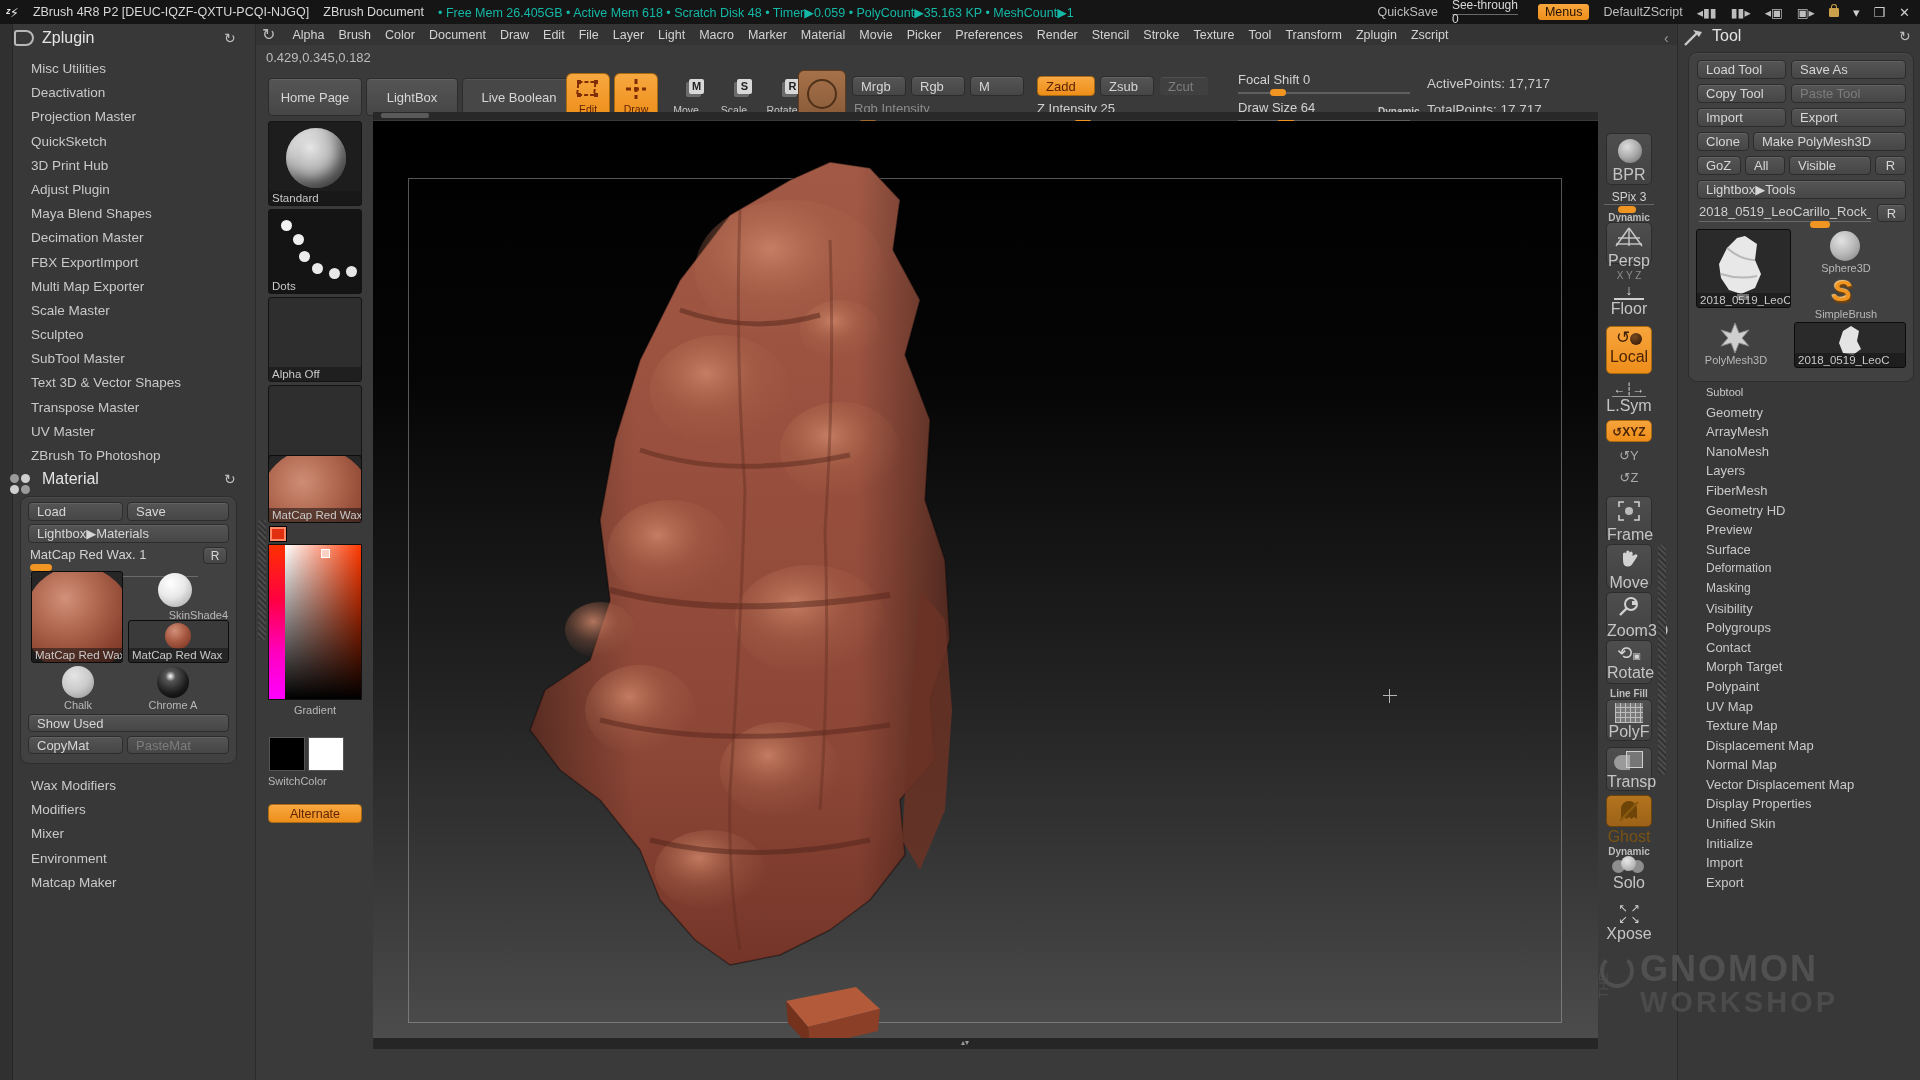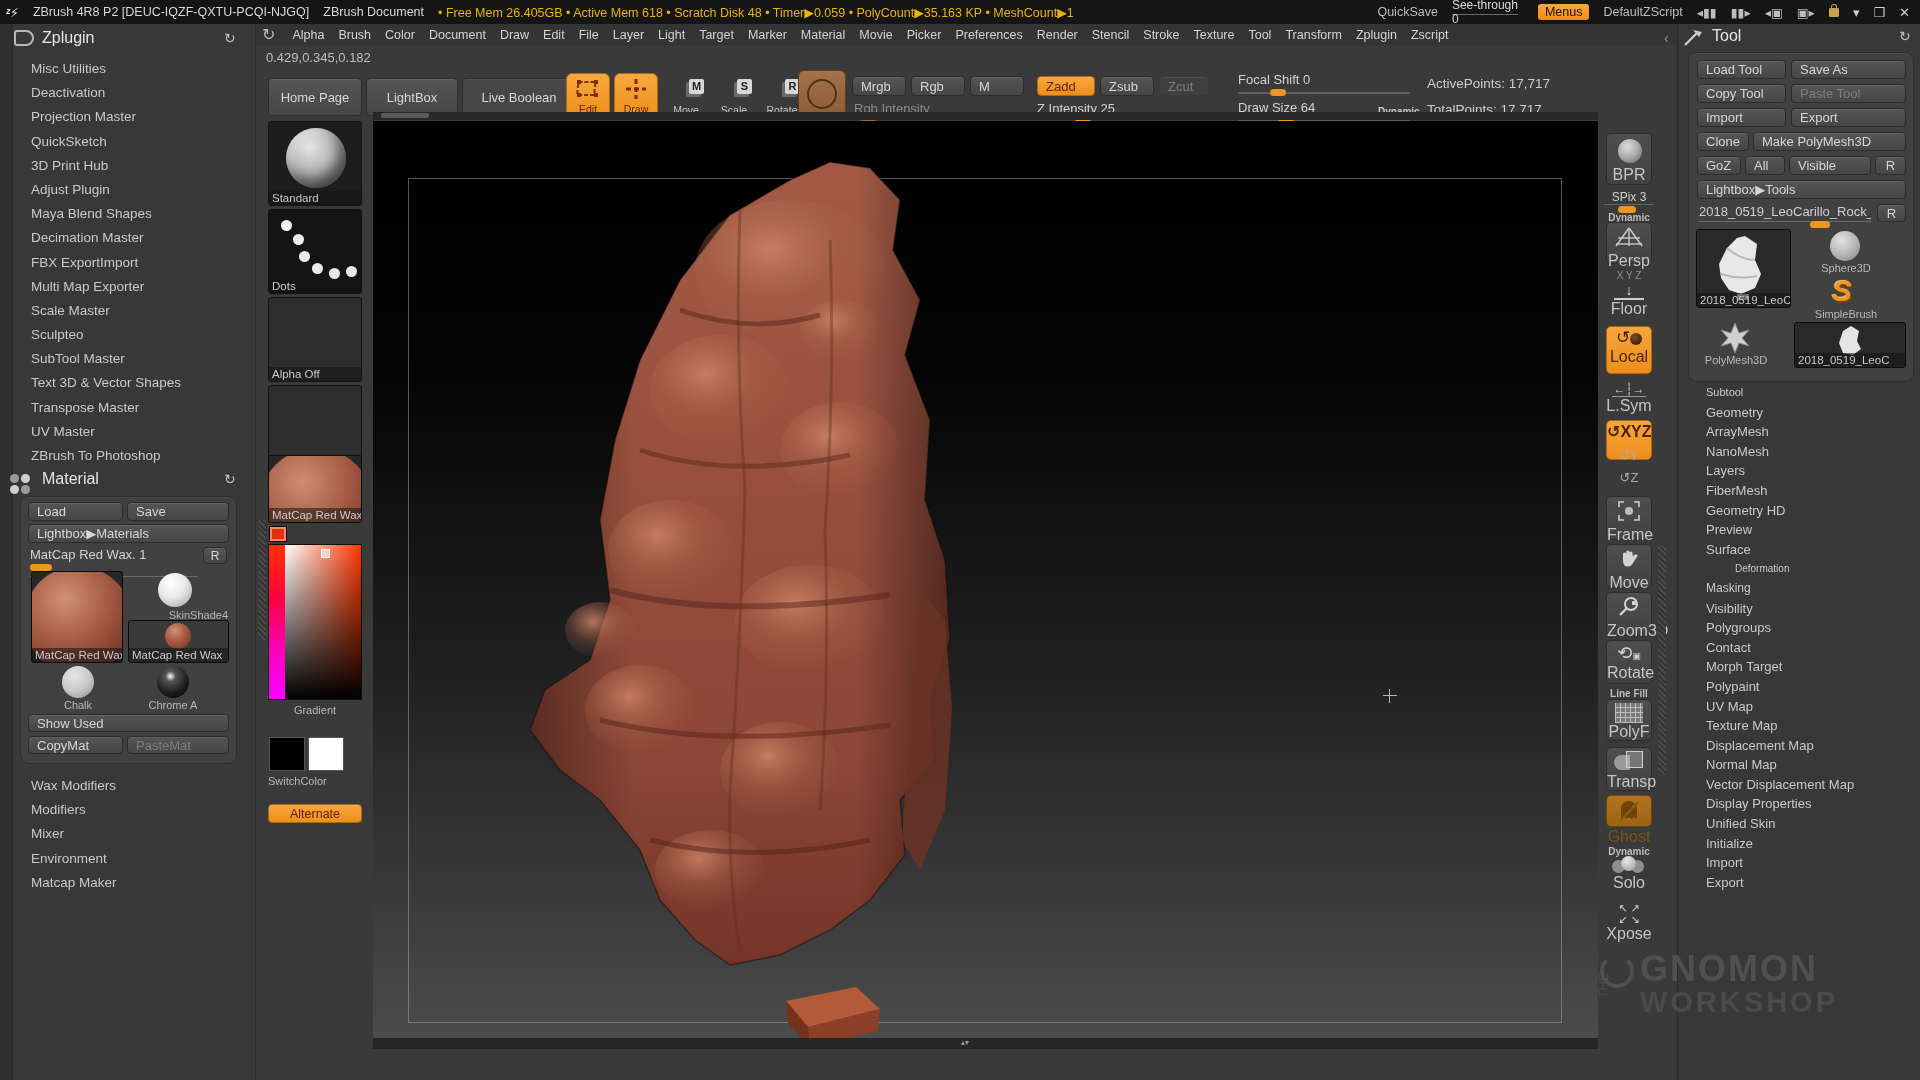--- a/index.html
+++ b/index.html
@@ -67,21 +67,21 @@
 </style>
 </head>
 <body>
 
 <div id="screen">
 
   <div class="titlebar">
     <span class="seg" style="padding-left:6px;color:#e8e8e8;font-weight:bold;font-style:italic;">ᶻ⚡</span>
     <span class="seg">ZBrush 4R8 P2 [DEUC-IQZF-QXTU-PCQI-NJGQ]</span>
     <span class="seg">ZBrush Document</span>
-    <span class="seg" style="color:#eab308;">• Free Mem 26.405GB  • Active Mem 618  • Scratch Disk 48  • Timer▶0.059  • PolyCount▶35.163 KP  • MeshCount▶1</span>
+    <span class="seg" style="color:#14b8a6;">• Free Mem 26.405GB  • Active Mem 618  • Scratch Disk 48  • Timer▶0.059  • PolyCount▶35.163 KP  • MeshCount▶1</span>
     <div class="tb-icons">
       <span>QuickSave</span>
       <span class="tb-mini-slider">
         <span class="lbl">See-through 0</span>
         
       </span>
       <span class="tb-btn-orange">Menus</span>
       <span>DefaultZScript</span>
       <span>◂▮▮</span>
       <span>▮▮▸</span>
@@ -101,21 +101,21 @@
     <div style="display:flex;">
         <span class="menu-item">Alpha</span>
         <span class="menu-item">Brush</span>
         <span class="menu-item">Color</span>
         <span class="menu-item">Document</span>
         <span class="menu-item">Draw</span>
         <span class="menu-item">Edit</span>
         <span class="menu-item">File</span>
         <span class="menu-item">Layer</span>
         <span class="menu-item">Light</span>
-        <span class="menu-item">Target</span>
+        <span class="menu-item">Macro</span>
         <span class="menu-item">Marker</span>
         <span class="menu-item">Material</span>
         <span class="menu-item">Movie</span>
         <span class="menu-item">Picker</span>
         <span class="menu-item">Preferences</span>
         <span class="menu-item">Render</span>
         <span class="menu-item">Stencil</span>
         <span class="menu-item">Stroke</span>
         <span class="menu-item">Texture</span>
         <span class="menu-item">Tool</span>
@@ -387,21 +387,21 @@
     <div class="cap">Floor</div>
   </div>
   <div class="strip-btn on" style="top:326px;height:48px;">
     <div style="font-size:17px;color:#3c1d04;">↺<i class="ball" style="position:static;display:inline-block;width:12px;height:12px;background:radial-gradient(circle at 38% 32%,#7a4a20,#2a1505);vertical-align:middle;"></i></div>
     <div class="cap">Local</div>
   </div>
   <div class="strip-btn" style="top:382px;height:34px;background:none;border:none;">
     <div style="font-size:12px;color:#d5d5d5;border-bottom:1px solid #999;width:34px;margin:0 auto;">←┆→</div>
     <div class="cap">L.Sym</div>
   </div>
-  <div class="strip-btn on" style="top:420px;height:40px;line-height:22px;font-size:16px;font-weight:bold;"><span>↺</span><span>XYZ</span></div>
+  <div class="strip-btn on" style="top:420px;height:22px;line-height:22px;font-size:12px;font-weight:bold;"><span>↺</span><span>XYZ</span></div>
   <div class="abs" style="left:1606px;top:448px;width:46px;text-align:center;color:#a8a8a8;font-size:13px;">↺<span>Y</span></div>
   <div class="abs" style="left:1606px;top:470px;width:46px;text-align:center;color:#a8a8a8;font-size:13px;">↺<span>Z</span></div>
   <div class="strip-btn" style="top:496px;height:44px;">
     <svg width="24" height="22" viewBox="0 0 24 22" style="margin-top:3px;">
       <path d="M2,7 V2 H7 M17,2 H22 V7 M22,15 V20 H17 M7,20 H2 V15" fill="none" stroke="#cfcfcf" stroke-width="1.6"></path>
       <circle cx="12" cy="11" r="4" fill="#bbb"></circle>
     </svg>
     <div class="cap">Frame</div>
   </div>
   <div class="strip-btn" style="top:544px;height:44px;">
@@ -516,21 +516,21 @@
   <div class="abs list" style="left:1706px;top:383px;z-index:2;">
       <div class="tool-section" style="height: 19.6px; line-height: 19.6px; font-size: 11px;">Subtool</div>
       <div class="tool-section" style="height: 19.6px; line-height: 19.6px; font-size: 13px;">Geometry</div>
       <div class="tool-section" style="height: 19.6px; line-height: 19.6px; font-size: 13px;">ArrayMesh</div>
       <div class="tool-section" style="height: 19.6px; line-height: 19.6px; font-size: 13px;">NanoMesh</div>
       <div class="tool-section" style="height: 19.6px; line-height: 19.6px; font-size: 13px;">Layers</div>
       <div class="tool-section" style="height: 19.6px; line-height: 19.6px; font-size: 13px;">FiberMesh</div>
       <div class="tool-section" style="height: 19.6px; line-height: 19.6px; font-size: 13px;">Geometry HD</div>
       <div class="tool-section" style="height: 19.6px; line-height: 19.6px; font-size: 13px;">Preview</div>
       <div class="tool-section" style="height: 19.6px; line-height: 19.6px; font-size: 13px;">Surface</div>
-      <div class="tool-section" style="height: 19.6px; line-height: 19.6px; font-size: 10px; margin-left: 29px;">Deformation</div>
+      <div class="tool-section" style="height: 19.6px; line-height: 19.6px; font-size: 12px;">Deformation</div>
       <div class="tool-section" style="height: 19.6px; line-height: 19.6px; font-size: 12px;">Masking</div>
       <div class="tool-section" style="height: 19.6px; line-height: 19.6px; font-size: 13px;">Visibility</div>
       <div class="tool-section" style="height: 19.6px; line-height: 19.6px; font-size: 13px;">Polygroups</div>
       <div class="tool-section" style="height: 19.6px; line-height: 19.6px; font-size: 13px;">Contact</div>
       <div class="tool-section" style="height: 19.6px; line-height: 19.6px; font-size: 13px;">Morph Target</div>
       <div class="tool-section" style="height: 19.6px; line-height: 19.6px; font-size: 13px;">Polypaint</div>
       <div class="tool-section" style="height: 19.6px; line-height: 19.6px; font-size: 13px;">UV Map</div>
       <div class="tool-section" style="height: 19.6px; line-height: 19.6px; font-size: 13px;">Texture Map</div>
       <div class="tool-section" style="height: 19.6px; line-height: 19.6px; font-size: 13px;">Displacement Map</div>
       <div class="tool-section" style="height: 19.6px; line-height: 19.6px; font-size: 13px;">Normal Map</div>

